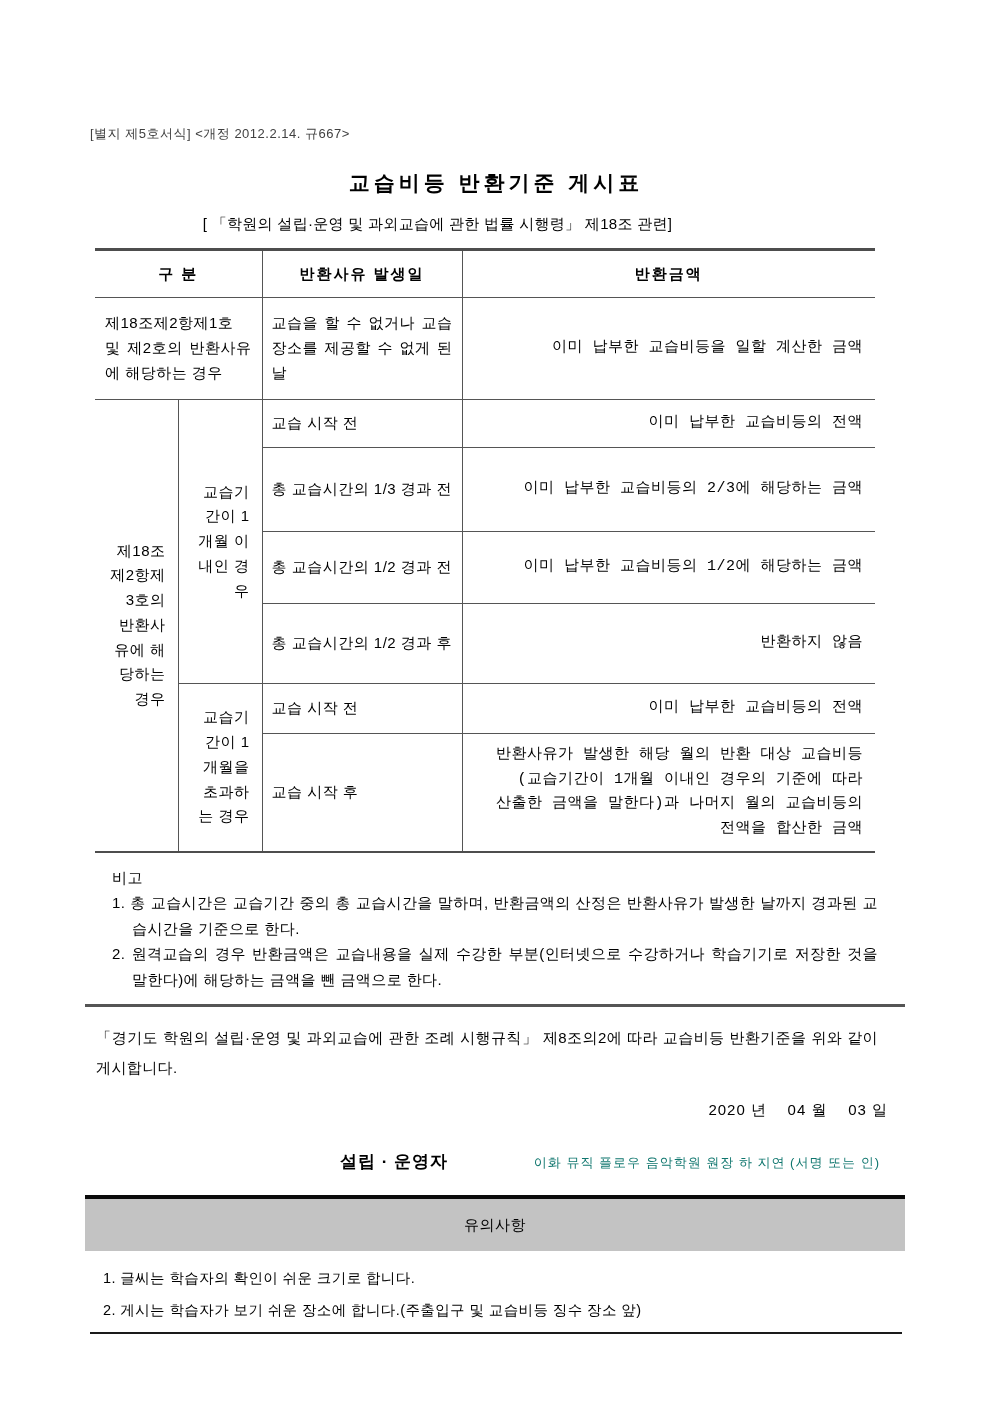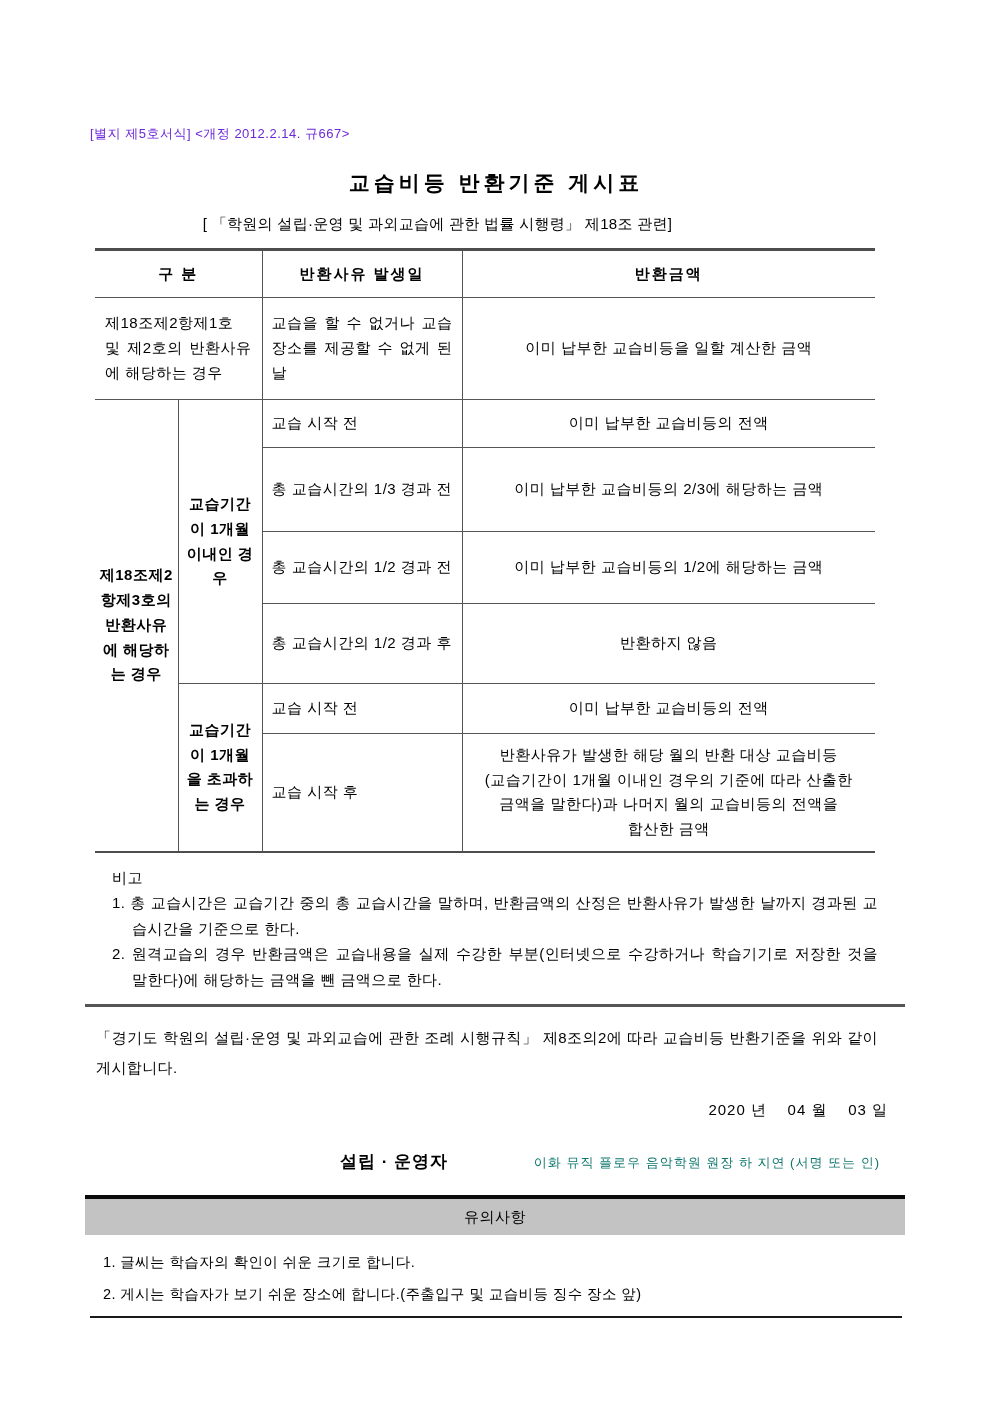--- a/index.html
+++ b/index.html
@@ -8,21 +8,21 @@
     width: 992px; height: 1403px;
     font-family: "Liberation Sans", "DejaVu Sans", sans-serif;
     color: #000000;
     position: relative;
     overflow: hidden;
   }
   .form-ref {
     margin: 125px 0 0 90px;
     font-size: 13px;
     letter-spacing: 0.5px;
-    color: #6d28d9;
+    color: #404040;
   }
   .doc-title {
     margin-top: 26px;
     text-align: center;
     font-size: 21px;
     font-weight: bold;
     letter-spacing: 4px;
   }
   .subtitle {
     margin: 18px 117px 0 0;
@@ -55,35 +55,35 @@
     text-align: center;
     letter-spacing: 2px;
     border-top: none;
   }
   td.cat {
     padding: 8px 10px;
     text-align: justify;
     word-break: break-all;
   }
   td.cat-narrow {
-    padding: 8px 4px;
-    text-align: center;
+    padding: 8px 12px;
+    text-align: right;
     word-break: break-all;
     letter-spacing: 0px;
-    font-weight: bold;
   }
   td.event {
     padding: 8px 9px;
     text-align: justify;
     word-break: break-all;
   }
   td.amount {
     padding: 8px 12px;
-    text-align: center;
+    text-align: right;
     word-break: keep-all;
+    font-family: Liberation Mono, monospace;
   }
   .notes {
     margin: 12px 114px 0 112px;
     font-size: 15px;
     line-height: 1.7;
     letter-spacing: 0.4px;
   }
   .notes .note-item {
     padding-left: 20px;
     text-indent: -20px;
@@ -126,21 +126,21 @@
   .sig-name {
     font-size: 13px;
     color: #0f766e;
     letter-spacing: 1px;
   }
   .caution-bar {
     margin: 22px 0 0 85px;
     width: 820px;
     border-top: 4px solid #0a0a0a;
     background: #c3c3c3;
-    height: 40px;
+    height: 56px;
     display: flex;
     align-items: center;
     justify-content: center;
     font-size: 15px;
     letter-spacing: 0.5px;
   }
   .caution-list {
     margin: 16px 100px 0 103px;
     font-size: 14.5px;
     line-height: 1.6;

